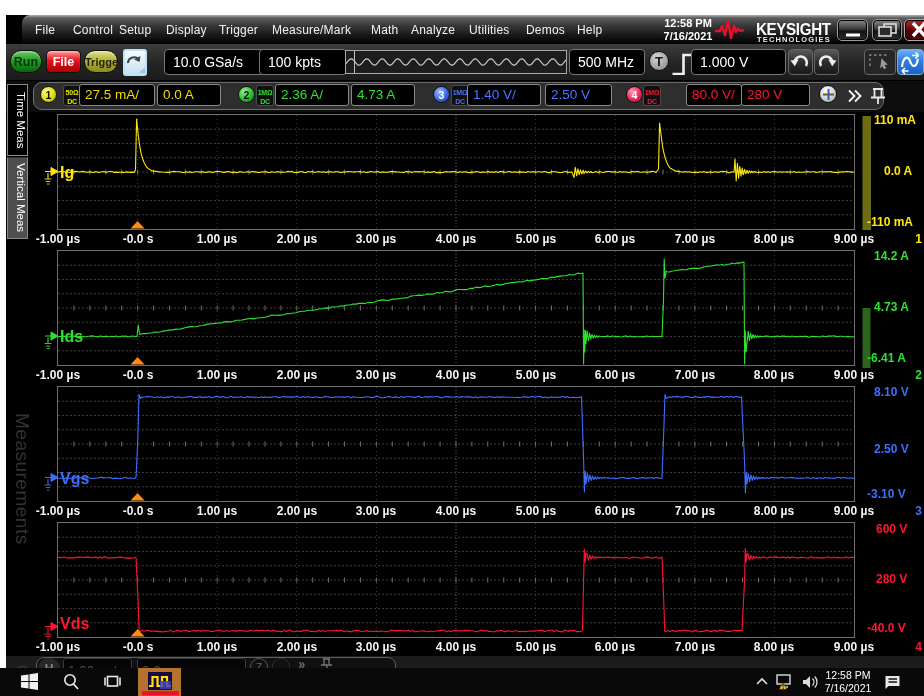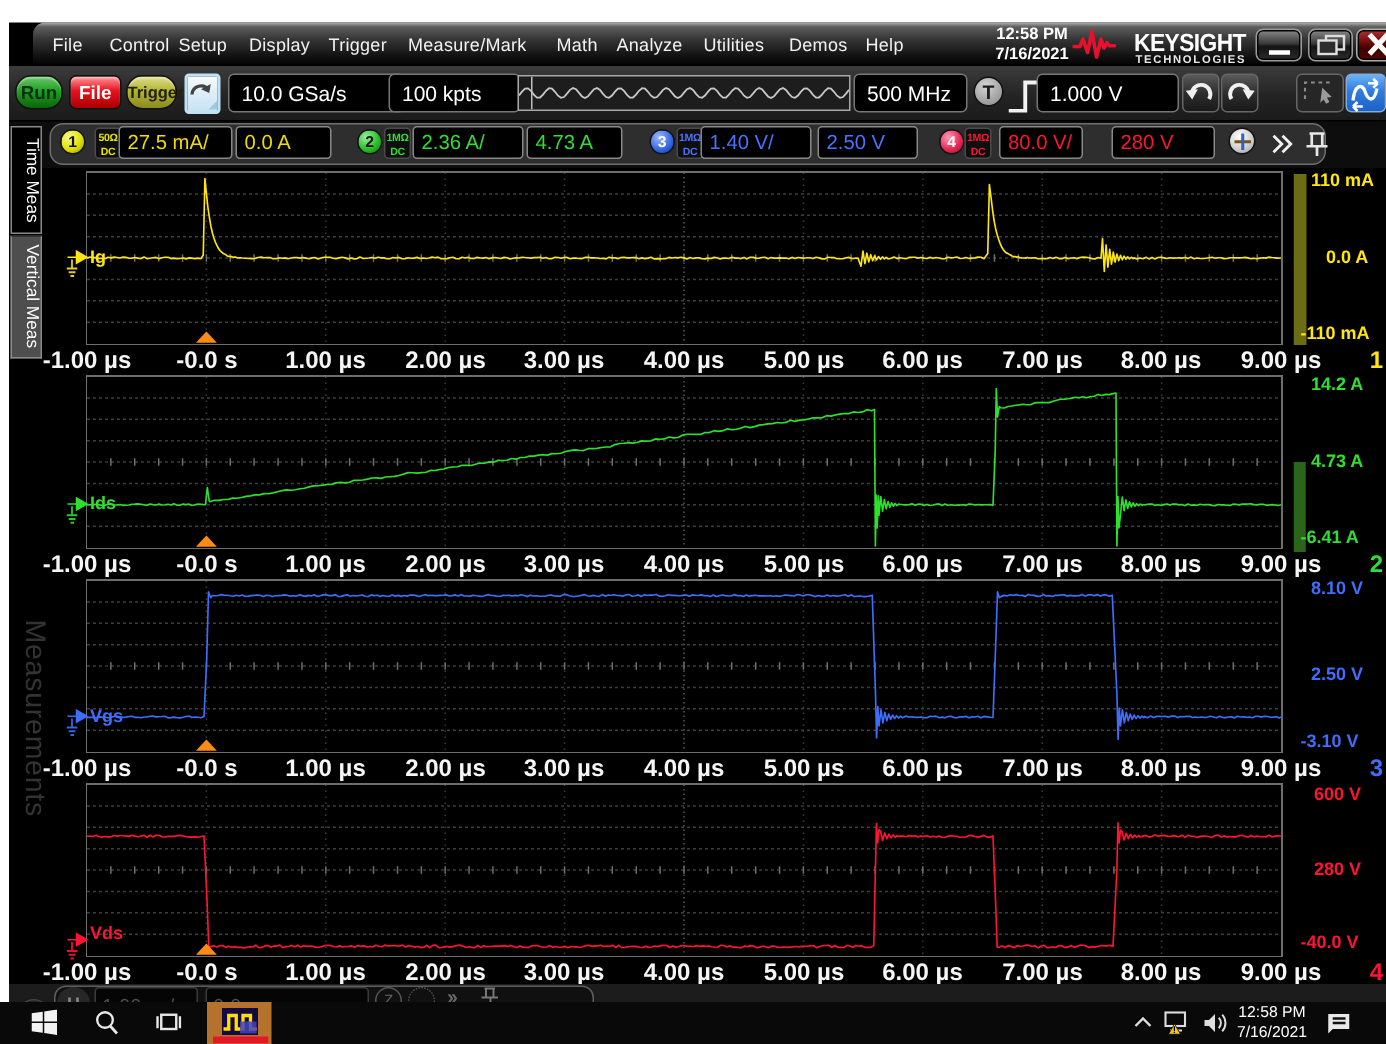--- a/index.html
+++ b/index.html
@@ -37,23 +37,23 @@
  background:linear-gradient(#5a5a5a,#2e2e2e 50%,#191919)}
 #cbar{left:0;top:66px;width:918px;height:31px;background:#0d0d0d}
 #cgroup{position:absolute;left:27px;top:1px;width:851px;height:28px;background:#2e2e2e;border:1px solid #6e6e6e;border-radius:9px}
 .cc{position:absolute;top:5px;width:17px;height:17px;border-radius:50%;font-size:10.5px;font-weight:bold;text-align:center;line-height:17px;border:1px solid #111}
 .imp{position:absolute;top:4px;width:18px;height:21px;font-size:7px;font-weight:bold;line-height:9.5px;white-space:pre;text-align:center;background:#0f0f0f;border:1px solid #4a4a4a;border-radius:3px;padding-top:1.5px;letter-spacing:-.2px}
 .chip{position:absolute;top:3px;height:22px;background:#000;border:1px solid #888;border-radius:3px;
  font-size:13.5px;line-height:20px;padding-left:5px;white-space:nowrap}
 .vtab{position:absolute;color:#fff;font-size:11.5px;writing-mode:vertical-rl;text-align:center;
  border:1px solid #8a8a8a;background:#000;left:7px;width:21px}
 #wm{position:absolute;left:5px;top:393px;width:28px;height:172px;color:#333;font-size:19px;writing-mode:vertical-rl;letter-spacing:.5px;text-align:center}
-.axl{position:absolute;width:80px;text-align:center;color:#f5f5f5;font-size:16px;font-weight:bold;white-space:nowrap}
+.axl{position:absolute;width:80px;text-align:center;color:#f5f5f5;font-size:12px;font-weight:bold;white-space:nowrap}
 .vl{position:absolute;font-size:12px;font-weight:bold;white-space:nowrap}
-.chname{position:absolute;font-size:12px;font-weight:bold}
+.chname{position:absolute;font-size:16px;font-weight:bold}
 #botbar{left:6px;top:656px;width:918px;height:12px;background:#1c1c1c}
 #taskbar{left:0;top:668px;width:924px;height:28px;background:#090909}
 #tbclock{position:absolute;left:822px;top:1px;width:52px;color:#fff;font-size:10.5px;text-align:center;line-height:13px}
 </style></head><body>
 <div id="scr">
 <div class="abs" id="win"></div>
 
 <div class="abs" id="menubar" style="left:22px;top:15px">
 <div class="menuitem" style="left:13px">File</div>
       <div class="menuitem" style="left:51px">Control</div>
@@ -86,21 +86,21 @@
 
 <div class="abs" id="toolbar" style="left:6px;top:44px">
 <div class="pill" id="brun">Run</div>
 <div class="pill" id="bstop">File</div>
 <div class="pill" id="bsingle">Trigger</div>
 <div class="abs" id="btouch"><svg width="20" height="23">
           <path d="M3 12 a6 6 0 0 1 11 -3" fill="none" stroke="#444" stroke-width="2.2"></path>
           <path d="M15.5 5 l-1 6 -5.5-2.5 z" fill="#444"></path>
           <path d="M14 22 l6-6 v6 z" fill="#9ec8e2"></path>
         </svg></div>
-<div class="blkbox" style="left:146px;width:118px">10.0 GSa/s</div>
+<div class="blkbox" style="left:158px;width:118px">10.0 GSa/s</div>
 <div class="blkbox" style="left:253px;width:88px">100 kpts</div>
 <div class="abs" id="wavebox"><svg width="220" height="22" viewBox="0 0 220 22">
           <path d="M0 12.7 L2 10.1 L4 8.1 L6 7.9 L8 9.6 L10 12.2 L12 14.1 L14 14.0 L16 12.1 L18 9.5 L20 7.8 L22 8.1 L24 10.2 L26 12.8 L28 14.2 L30 13.7 L32 11.4 L34 8.9 L36 7.7 L38 8.5 L40 10.9 L42 13.3 L44 14.3 L46 13.2 L48 10.8 L50 8.5 L52 7.7 L54 9.0 L56 11.6 L58 13.7 L60 14.2 L62 12.7 L64 10.1 L66 8.1 L68 7.9 L70 9.6 L72 12.2 L74 14.1 L76 14.0 L78 12.1 L80 9.5 L82 7.8 L84 8.1 L86 10.2 L88 12.8 L90 14.2 L92 13.7 L94 11.4 L96 8.9 L98 7.7 L100 8.5 L102 10.9 L104 13.3 L106 14.3 L108 13.2 L110 10.8 L112 8.5 L114 7.7 L116 9.0 L118 11.6 L120 13.7 L122 14.2 L124 12.7 L126 10.1 L128 8.1 L130 7.9 L132 9.6 L134 12.2 L136 14.1 L138 14.0 L140 12.1 L142 9.5 L144 7.8 L146 8.1 L148 10.2 L150 12.8 L152 14.2 L154 13.7 L156 11.4 L158 8.9 L160 7.7 L162 8.5 L164 10.9 L166 13.3 L168 14.3 L170 13.2 L172 10.8 L174 8.5 L176 7.7 L178 9.0 L180 11.6 L182 13.7 L184 14.2 L186 12.7 L188 10.1 L190 8.1 L192 7.9 L194 9.6 L196 12.2 L198 14.1 L200 14.0 L202 12.1 L204 9.5 L206 7.8 L208 8.1 L210 10.2 L212 12.8 L214 14.2 L216 13.7 L218 11.4 L220 8.9" fill="none" stroke="#c8c8c8" stroke-width="1.2"></path>
           <line x1="8.5" y1="0" x2="8.5" y2="22" stroke="#c0c0c0" stroke-width="1"></line>
         </svg></div>
 <div class="blkbox" style="left:563px;width:76px">500 MHz</div>
 <div class="abs" id="tcirc">T</div>
 <svg class="abs" style="left:665px;top:5px" width="26" height="26">
         <path d="M1.5 25 h11 v-19 h11" fill="none" stroke="#f2f2f2" stroke-width="2.6"></path>
       </svg>
@@ -138,21 +138,21 @@
 <div class="chip" style="left:269px;width:74px;color:#2ee02e">2.36 A/</div>
 <div class="chip" style="left:345px;width:64px;color:#2ee02e">4.73 A</div>
 <div class="cc" style="left:427px;background:radial-gradient(circle at 35% 30%,#9cb8ff,#3a6ae8 55%,#1236a0);color:#fff">3</div>
 <div class="imp" style="left:445px;color:#4a74ff">1MΩ
 DC</div>
 <div class="chip" style="left:461px;width:74px;color:#4a74ff">1.40 V/</div>
 <div class="chip" style="left:539px;width:67px;color:#4a74ff">2.50 V</div>
 <div class="cc" style="left:620px;background:radial-gradient(circle at 35% 30%,#ff9ab4,#e82a56 55%,#a00c30);color:#fff">4</div>
 <div class="imp" style="left:637px;color:#ff1434">1MΩ
 DC</div>
-<div class="chip" style="left:660px;width:56px;color:#ff1434">80.0 V/</div>
+<div class="chip" style="left:680px;width:56px;color:#ff1434">80.0 V/</div>
 <div class="chip" style="left:735px;width:69px;color:#ff1434">280 V</div>
 <div class="cc" style="left:813px;top:4px;width:18px;height:18px;background:radial-gradient(circle at 40% 32%,#fff,#d0d0d0 55%,#9a9a9a)">
         <svg width="19" height="19" style="position:absolute;left:-1px;top:-1px">
           <path d="M4 9.5 h11" stroke="#7a5510" stroke-width="2"></path>
           <path d="M9.5 4 v11" stroke="#2a62c8" stroke-width="2"></path>
         </svg>
       </div>
 <svg style="position:absolute;left:841px;top:8px" width="16" height="14">
         <path d="M2 1.5 L7.5 7 L2 12.5 M8 1.5 L13.5 7 L8 12.5" fill="none" stroke="#f0f0f0" stroke-width="1.9"></path>
       </svg>

